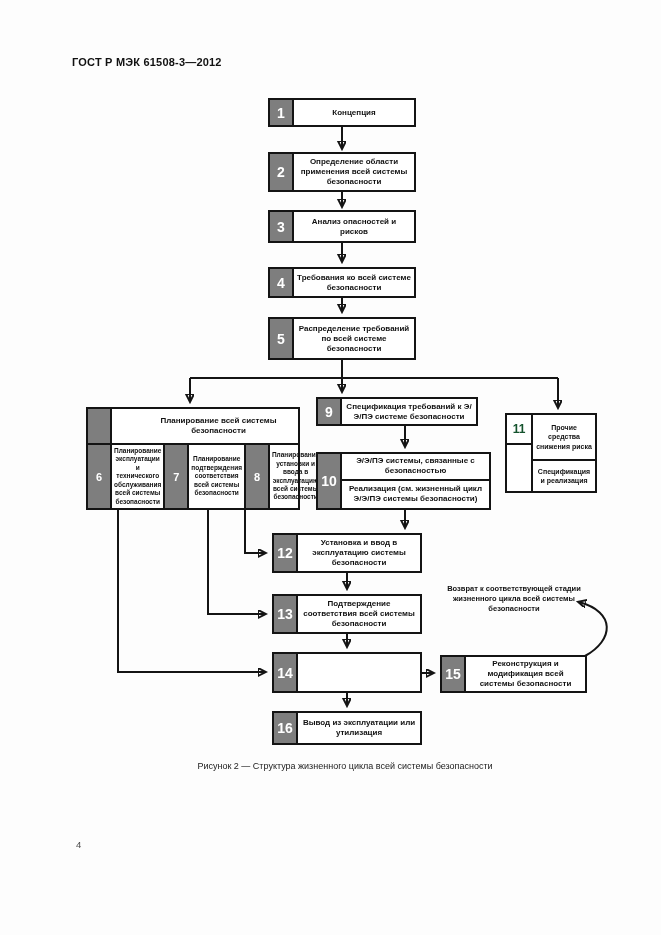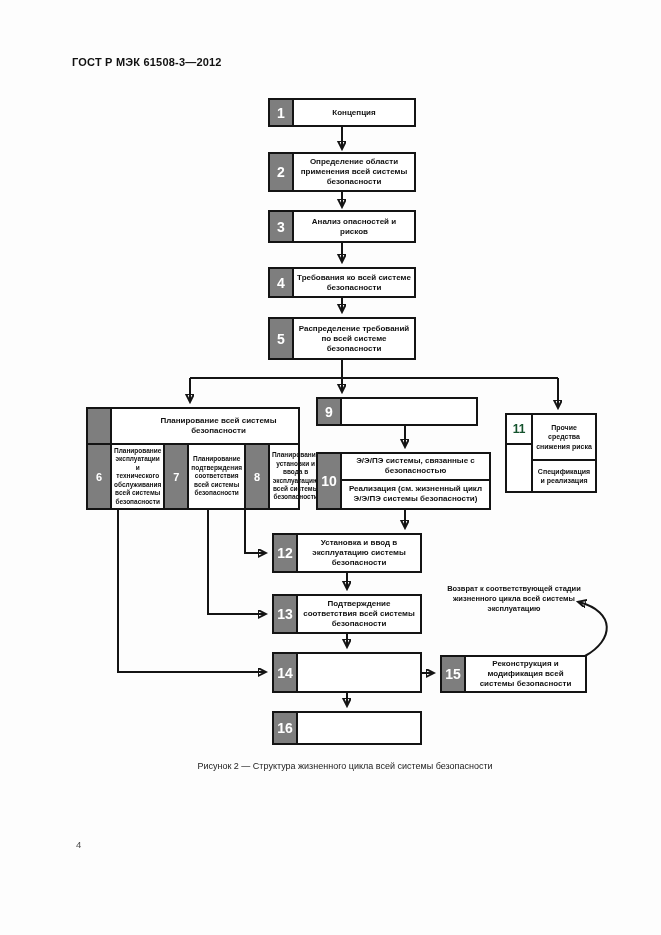--- a/index.html
+++ b/index.html
@@ -113,20 +113,21 @@
       <div class="txt txt-sm">Планирование эксплуатации и технического обслуживания всей системы безопасности</div>
       <div class="num num-sm">7</div>
       <div class="txt txt-sm">Планирование подтверждения соответствия всей системы безопасности</div>
       <div class="num num-sm">8</div>
       <div class="txt txt-sm">Планирование установки и ввода в эксплуатацию всей системы безопасности</div>
     </div>
   </div>
 
   <div class="fbox" style="left:316px;top:397px;width:162px;height:29px">
     <div class="num">9</div>
+    <div class="txt">Спецификация требований к Э/Э/ПЭ системе безопасности</div>
   </div>
 
   <div class="fbox" style="left:316px;top:452px;width:175px;height:58px">
     <div class="num">10</div>
     <div class="col">
       <div class="txt cell-top">Э/Э/ПЭ системы, связанные с безопасностью</div>
       <div class="txt cell-bottom">Реализация (см. жизненный цикл Э/Э/ПЭ системы безопасности)</div>
     </div>
   </div>
 
@@ -154,20 +155,21 @@
     <div class="num">14</div>
   </div>
 
   <div class="fbox" style="left:440px;top:655px;width:147px;height:38px">
     <div class="num">15</div>
     <div class="txt">Реконструкция и модификация всей системы безопасности</div>
   </div>
 
   <div class="fbox" style="left:272px;top:711px;width:150px;height:34px">
     <div class="num">16</div>
+    <div class="txt">Вывод из эксплуатации или утилизация</div>
   </div>
 
-  <div class="annotation">Возврат к соответствующей стадии жизненного цикла всей системы эксплуатацию</div>
+  <div class="annotation">Возврат к соответствующей стадии жизненного цикла всей системы безопасности</div>
 
   <div class="caption">Рисунок 2 — Структура жизненного цикла всей системы безопасности</div>
   <div class="pagenum">4</div>
 
 </div>
 
 </body></html>

